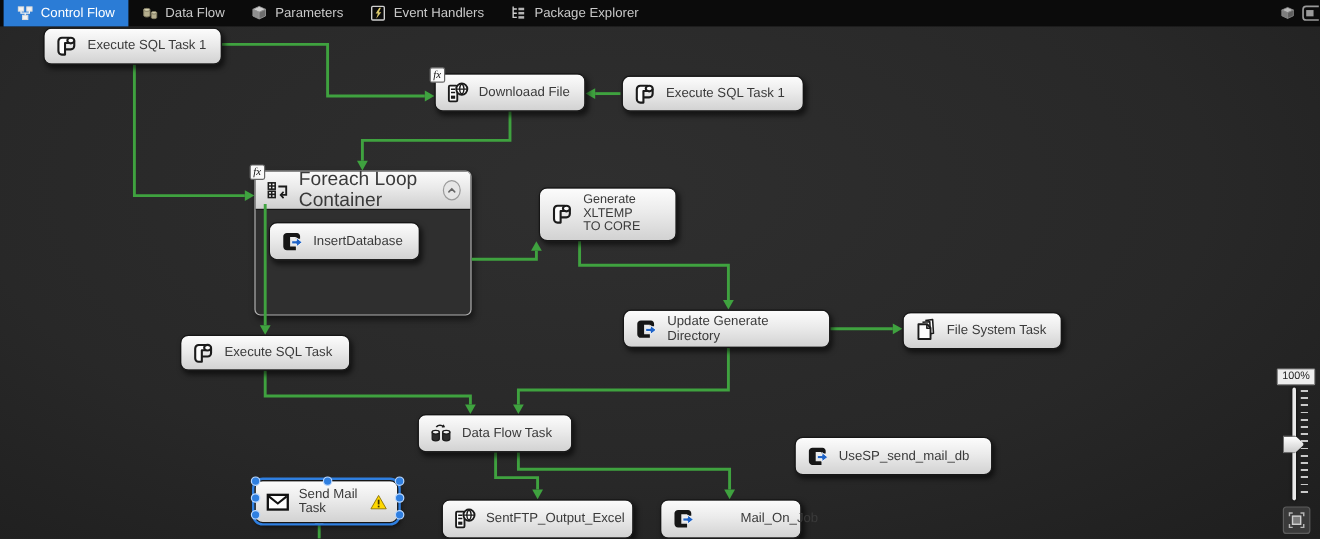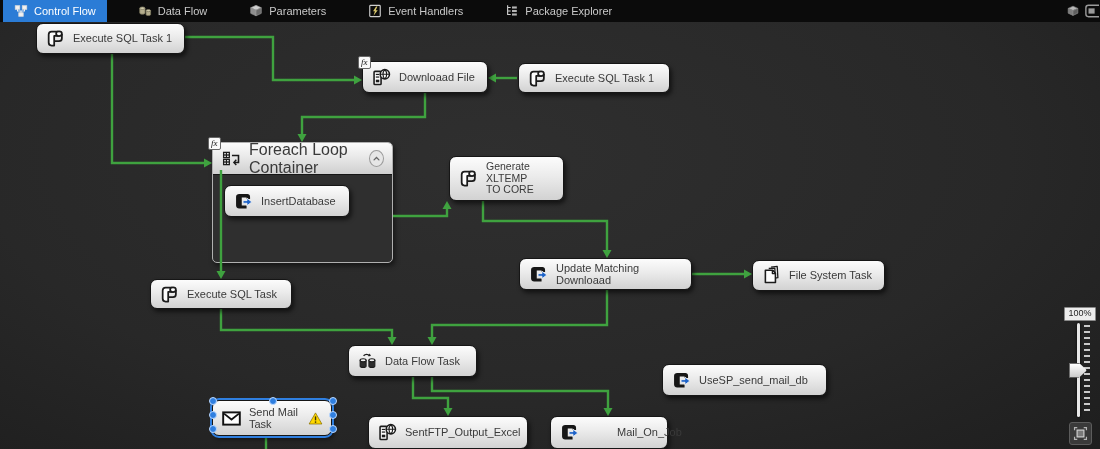--- a/index.html
+++ b/index.html
@@ -209,21 +209,21 @@
 XLTEMP
 TO CORE</span>
       </div>
       <div class="node" style="left:519px;top:258px;width:173px;height:32px;">
         <span class="icon">
           <svg viewBox="0 0 24 24">
             <path d="M7 3.5h9.5c1.7 0 3 1.3 3 3V9h-4V7.5H10v9h5.5V20H7c-1.9 0-3.5-1.5-3.5-3.5v-10C3.5 4.9 5.1 3.5 7 3.5z" fill="#161616"></path>
             <path d="M11.5 11h4.5V8.2l5.5 4.3-5.5 4.3V14h-4.5z" fill="#1e63c8" stroke="#f5f5f5" stroke-width="0.9"></path>
           </svg>
         </span>
-        <span class="label" style="">Update Matching Downloaad</span>
+        <span class="label" style="">Update Generate Directory</span>
       </div>
       <div class="node" style="left:752px;top:260px;width:133px;height:31px;">
         <span class="icon">
           <svg viewBox="0 0 24 24">
             <g fill="#fdfdfd" stroke="#1b1b1b" stroke-width="1.5" stroke-linejoin="round">
               <path d="M11.5 2.5l7-1 .8 13-5 .7"></path>
               <path d="M8.8 4l7-.5.6 13.5-4 .3"></path>
               <path d="M5 6h8.5l3 3.5V20H5z" stroke-width="1.8"></path>
               <path d="M13 6v3.8h3.5" fill="none"></path>
             </g>
@@ -310,21 +310,21 @@
           <svg viewBox="0 0 24 24">
             <path d="M7 3.5h9.5c1.7 0 3 1.3 3 3V9h-4V7.5H10v9h5.5V20H7c-1.9 0-3.5-1.5-3.5-3.5v-10C3.5 4.9 5.1 3.5 7 3.5z" fill="#161616"></path>
             <path d="M11.5 11h4.5V8.2l5.5 4.3-5.5 4.3V14h-4.5z" fill="#1e63c8" stroke="#f5f5f5" stroke-width="0.9"></path>
           </svg>
         </span>
         <span class="label" style="">Mail_On_Job</span>
       </div>
     </div>
 
   <div class="tabbar">
-    <div class="tabs" style="display:flex;align-items:center;height:22px;gap:20px;">
+    <div class="tabs" style="display:flex;align-items:center;height:22px;">
         <div class="tab selected">
           <span class="tabicon">
             <svg viewBox="0 0 16 16">
               <g fill="#f2f2f2" stroke="#dddddd" stroke-width="1">
                 <rect x="1.5" y="2" width="5" height="4"></rect>
                 <rect x="9.5" y="2" width="5" height="4"></rect>
                 <rect x="5.5" y="10" width="5" height="4"></rect>
               </g>
               <path d="M4 6v2h8V6M8 8v2" fill="none" stroke="#f2f2f2" stroke-width="1.2"></path>
             </svg>

